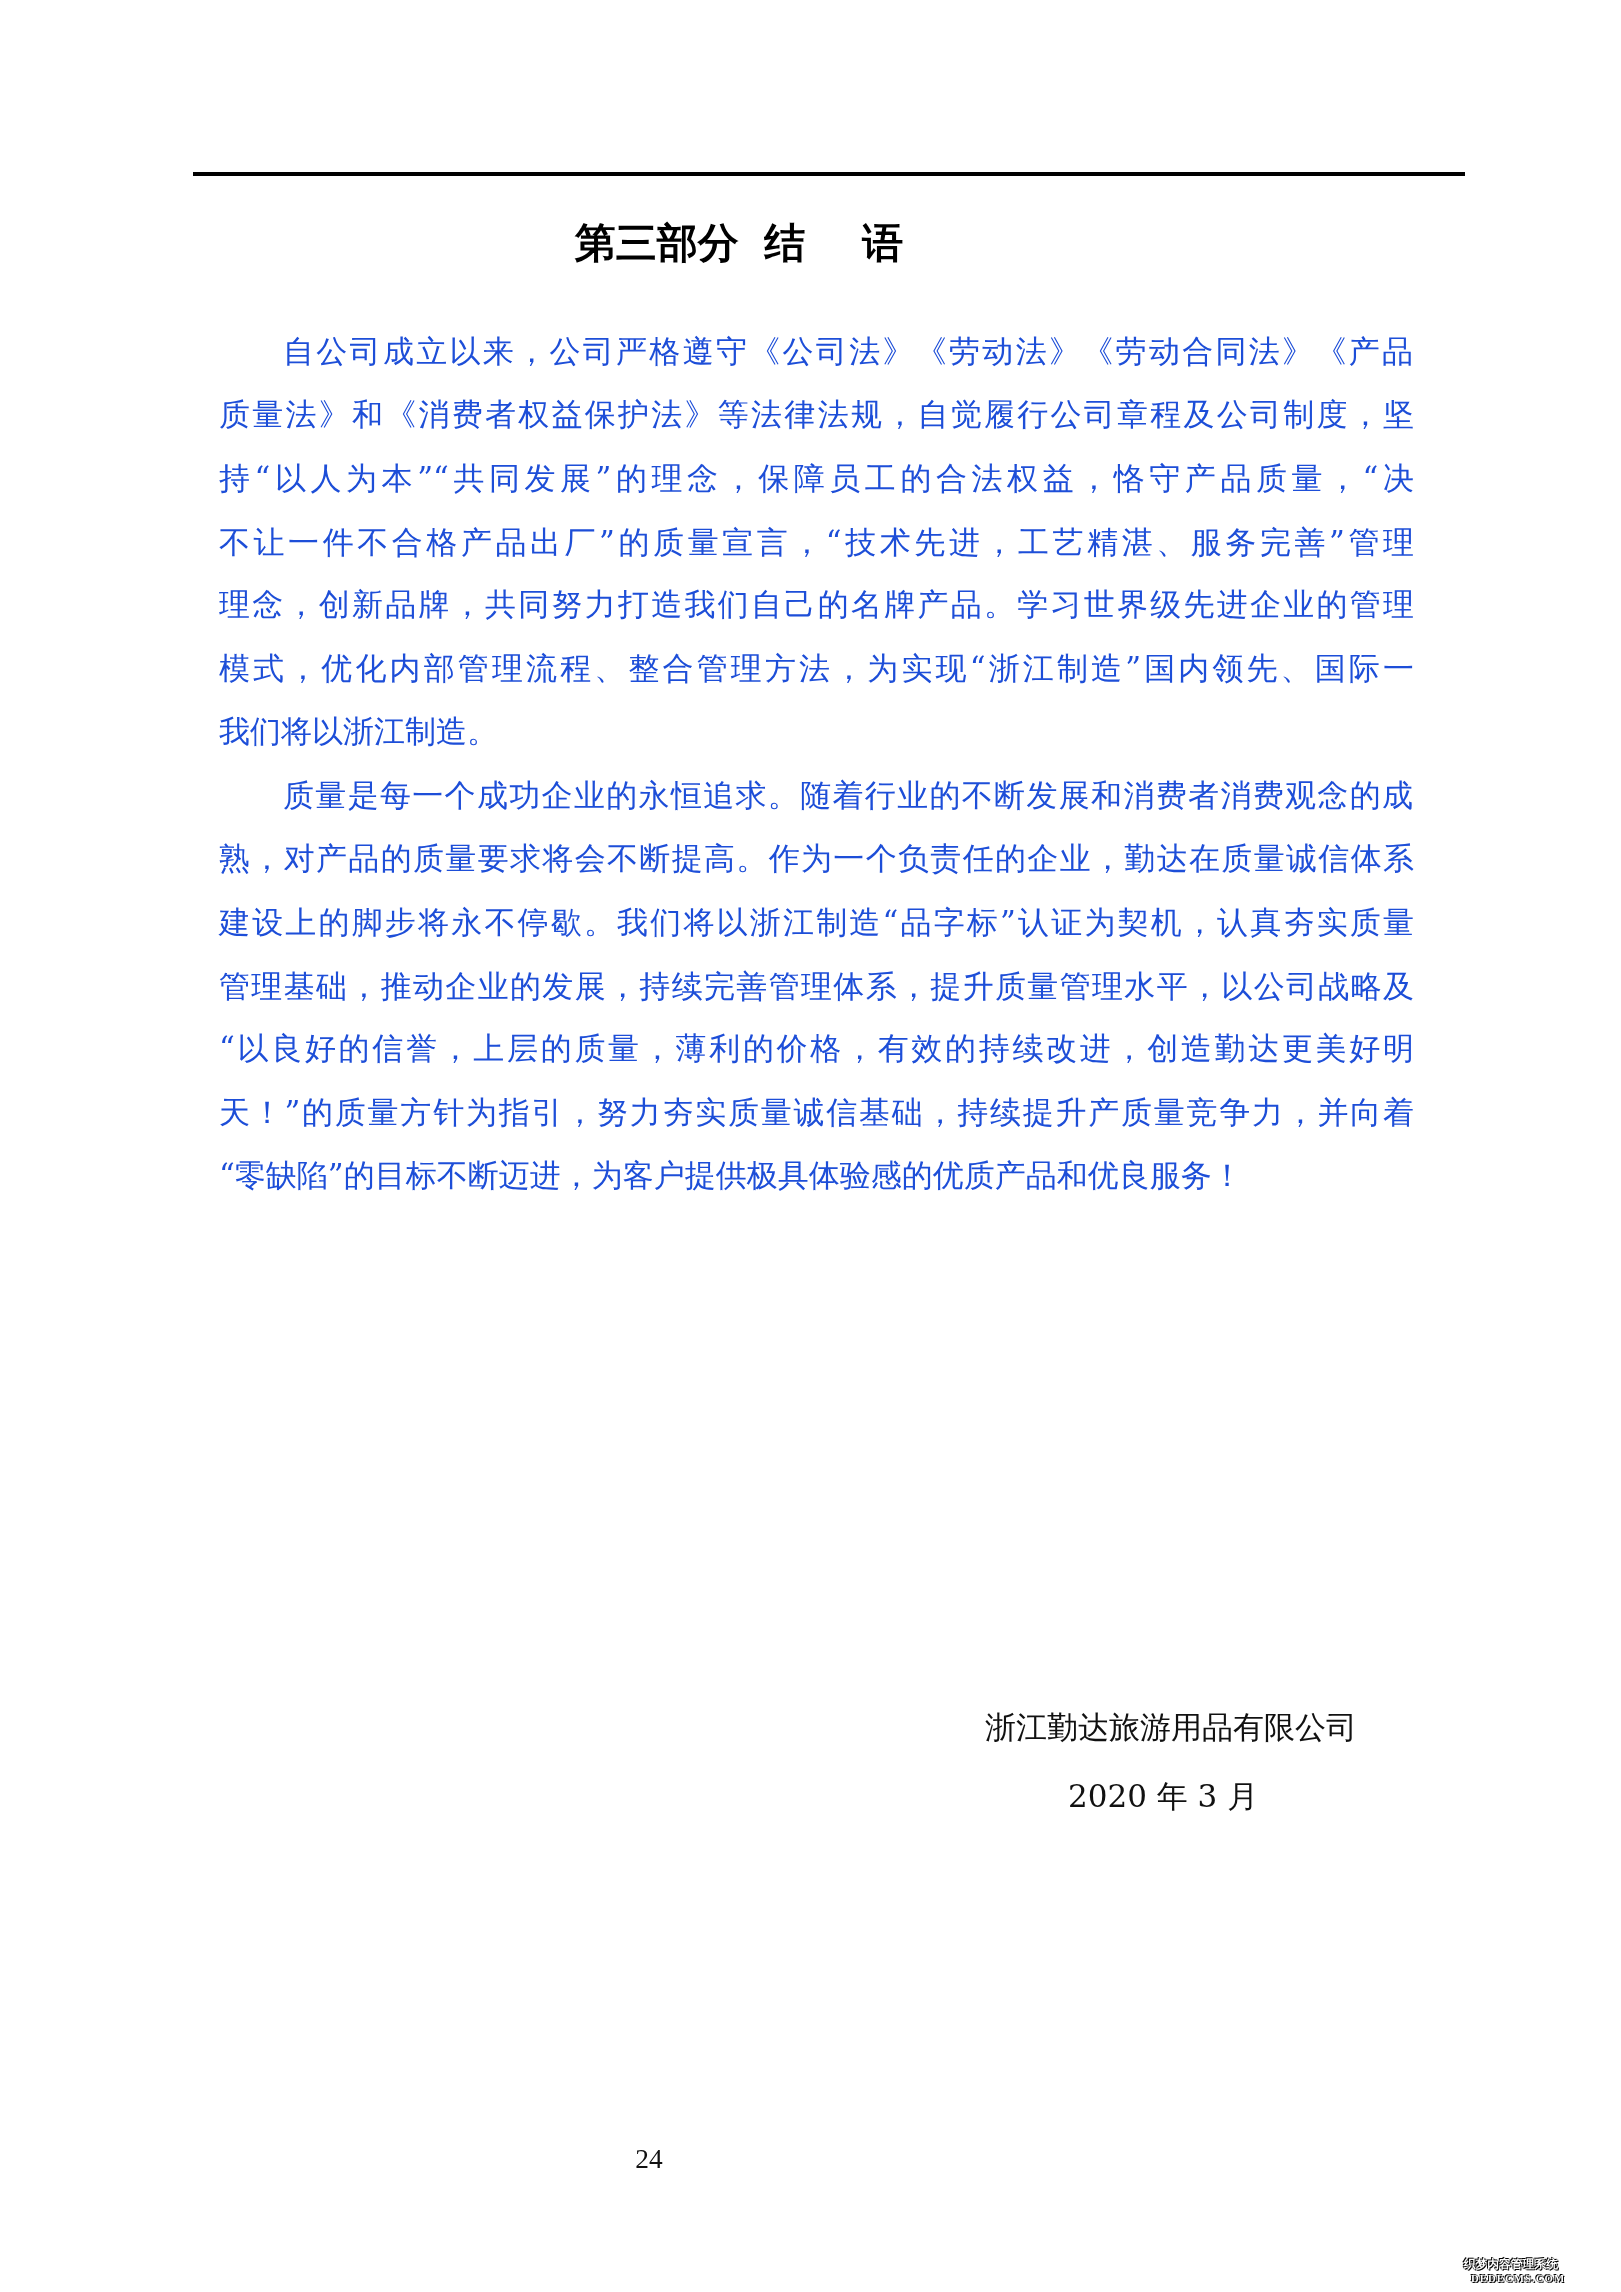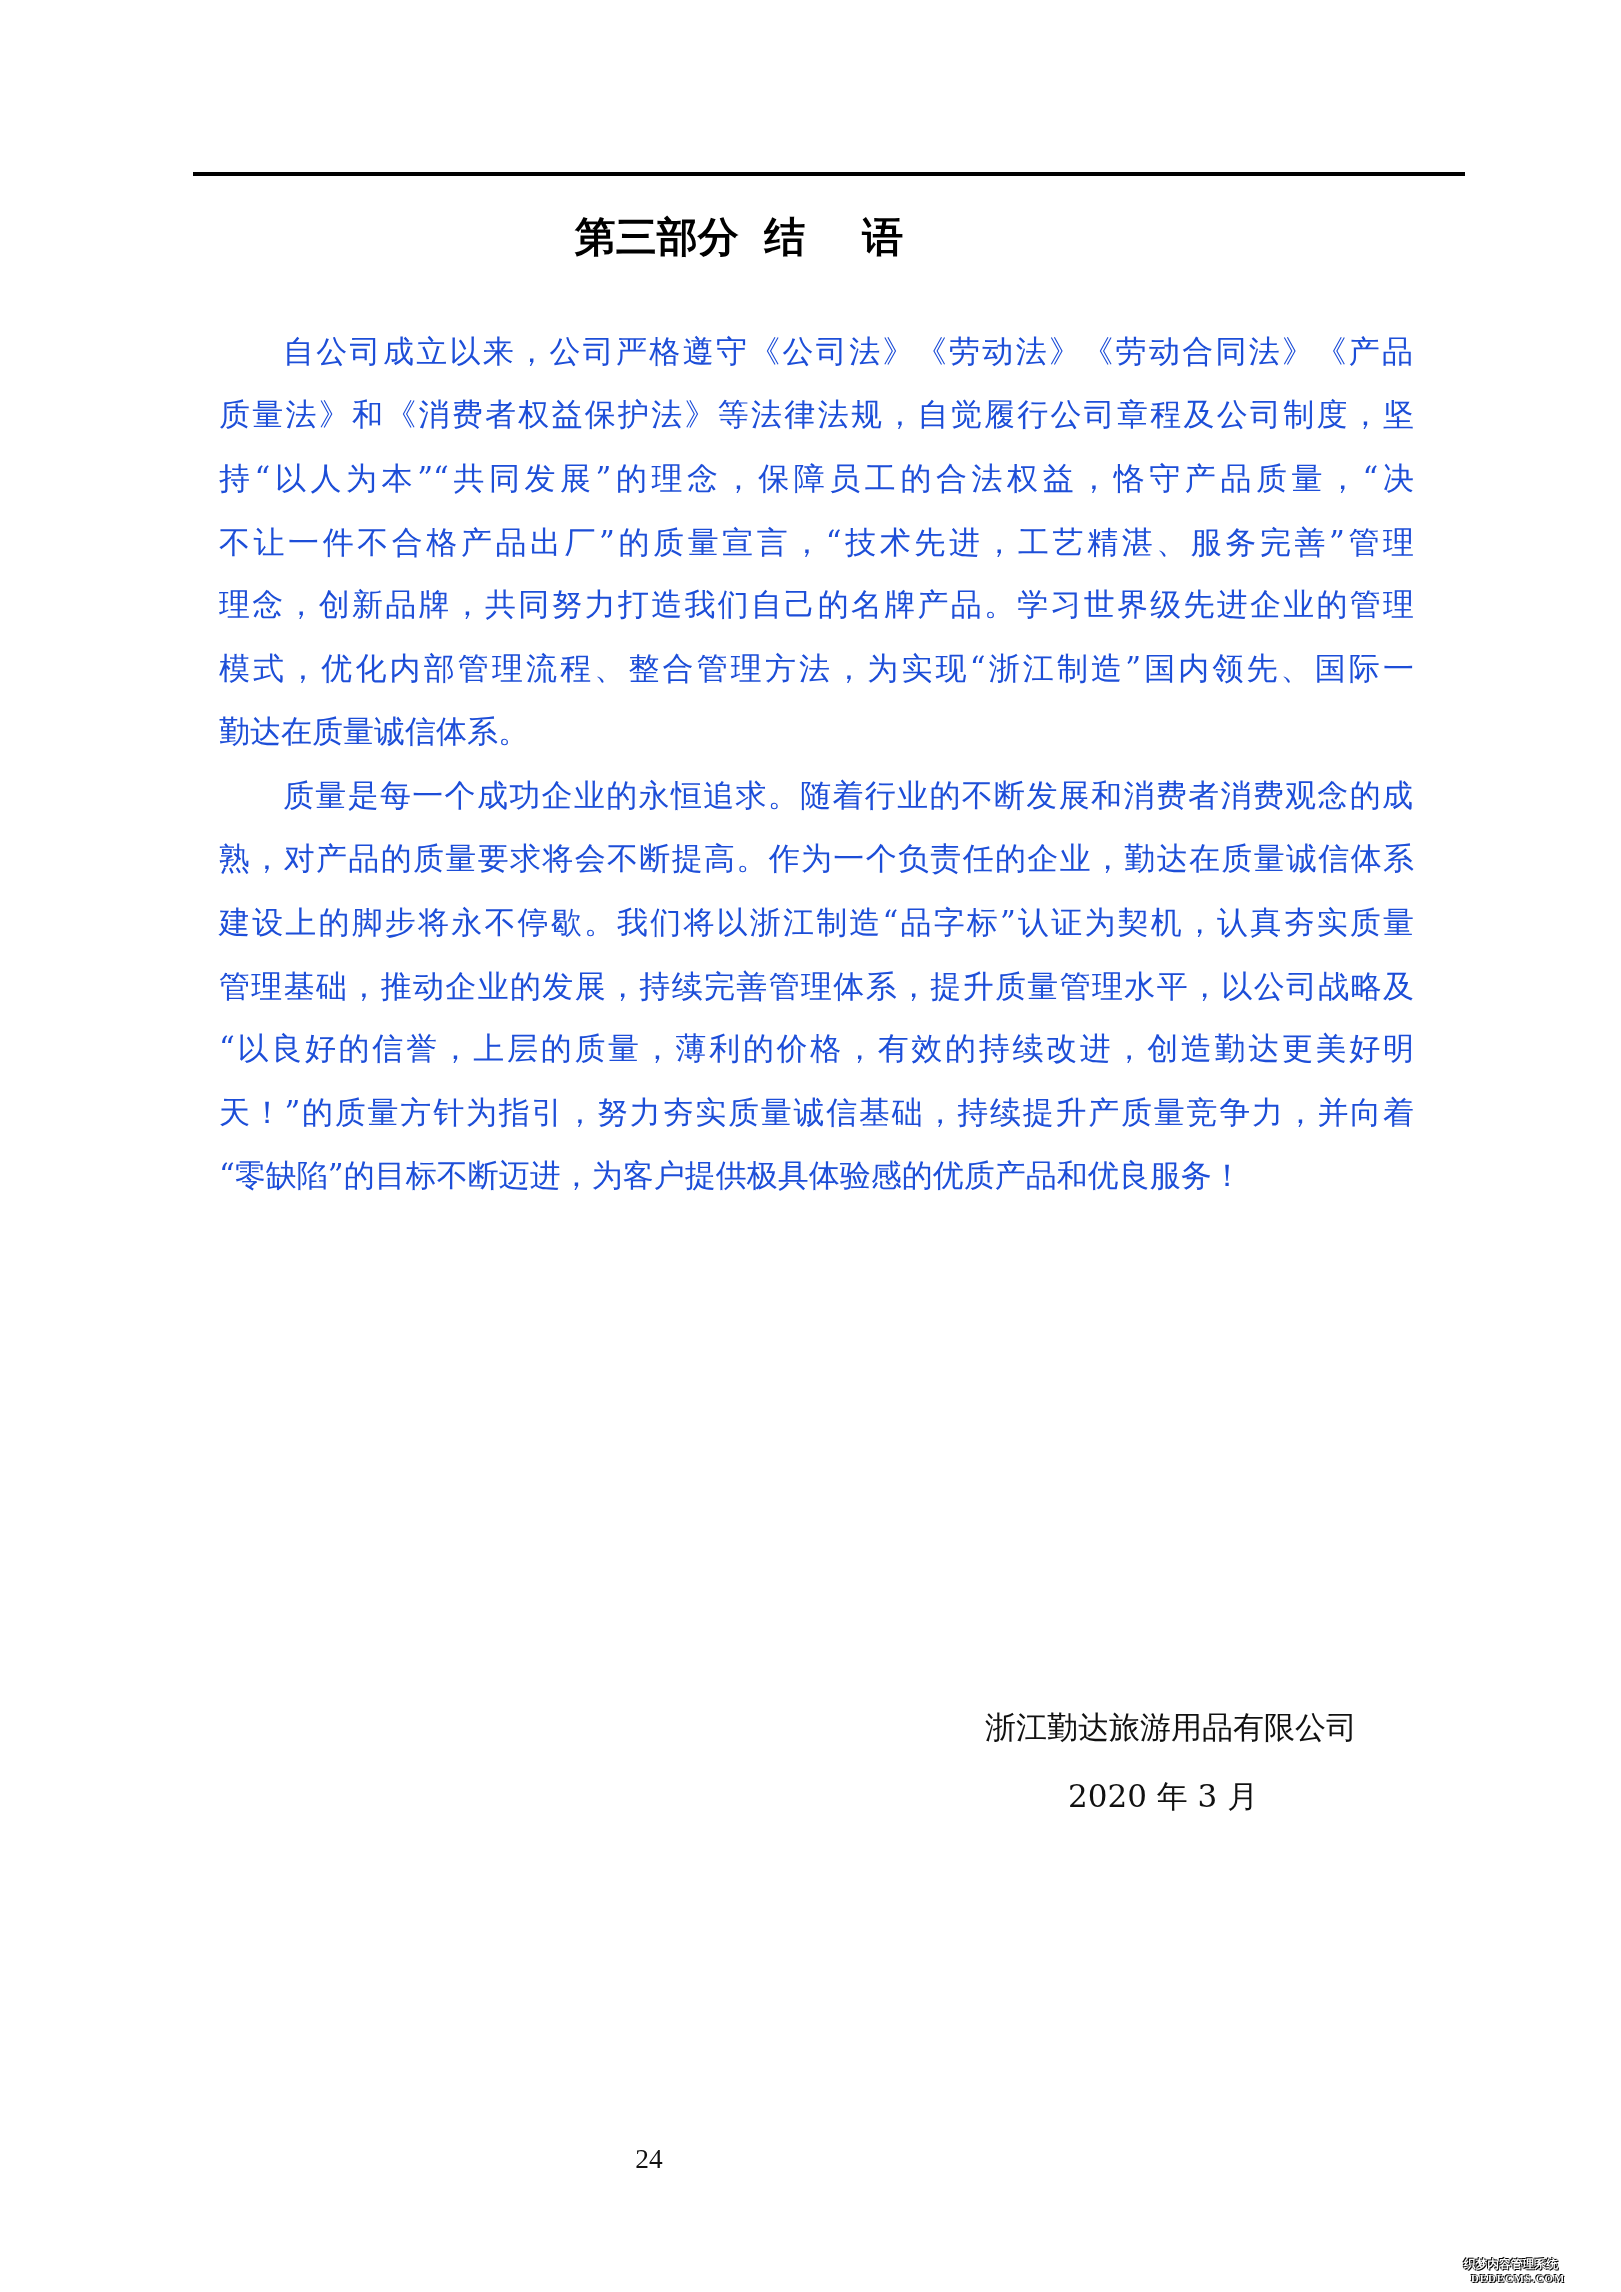--- a/index.html
+++ b/index.html
@@ -1,19 +1,19 @@
 <!DOCTYPE html>
 <html><head>
 <meta charset="utf-8">
 <style>
   html, body { margin: 0; padding: 0; background: #ffffff; }
   body { width: 1621px; height: 2293px; position: relative; overflow: hidden;
          font-family: "DejaVu Serif", "Liberation Serif", serif; color: #111; }
   .rule { position: absolute; left: 193px; top: 172px; width: 1272px; height: 3.9px; background: #000; }
-  .title { position: absolute; left: 0; width: 1478px; top: 210px; height: 55px; text-align: center;
+  .title { position: absolute; left: 0; width: 1478px; top: 216px; height: 55px; text-align: center;
            font-family: "DejaVu Sans", "Liberation Sans", sans-serif; font-weight: bold; font-size: 41px;
            line-height: 55px; color: #000; }
   .title .gap { display: inline-block; width: 39px; }
   .line { position: absolute; left: 219px; width: 1195px; height: 49px; font-size: 31px; line-height: 49px;
           white-space: nowrap; text-align: justify; text-align-last: justify; color: #1d4ed8; }
   .line.last { text-align-last: left; }
   .line.indent { left: 283px; width: 1130px; }
   .sig { position: absolute; font-size: 31px; line-height: 45px; white-space: nowrap; color: #111; margin-left: 27px; }
   .page-num { position: absolute; left: 0; width: 1298px; top: 2143px; text-align: center;
               font-size: 27.4px; line-height: 33px; color: #111;
@@ -31,21 +31,21 @@
 
 <div class="title"><span>第三部分</span><span class="gap" style="width:25.5px"></span><span>结</span><span class="gap" style="width:57px"></span><span>语</span></div>
 
 <div>
   <div class="line indent" style="top:327px">自公司成立以来，公司严格遵守《公司法》《劳动法》《劳动合同法》《产品</div>
   <div class="line" style="top:390px">质量法》和《消费者权益保护法》等法律法规，自觉履行公司章程及公司制度，坚</div>
   <div class="line" style="top:454px">持“以人为本”“共同发展”的理念，保障员工的合法权益，恪守产品质量，“决</div>
   <div class="line" style="top:518px">不让一件不合格产品出厂”的质量宣言，“技术先进，工艺精湛、服务完善”管理</div>
   <div class="line" style="top:580px">理念，创新品牌，共同努力打造我们自己的名牌产品。学习世界级先进企业的管理</div>
   <div class="line" style="top:644px">模式，优化内部管理流程、整合管理方法，为实现“浙江制造”国内领先、国际一</div>
-  <div class="line last" style="top:707px">勤达在质量诚信体系。</div>
+  <div class="line last" style="top:707px">我们将以浙江制造。</div>
 </div>
 
 <div>
   <div class="line indent" style="top:771px">质量是每一个成功企业的永恒追求。随着行业的不断发展和消费者消费观念的成</div>
   <div class="line" style="top:834px">熟，对产品的质量要求将会不断提高。作为一个负责任的企业，勤达在质量诚信体系</div>
   <div class="line" style="top:898px">建设上的脚步将永不停歇。我们将以浙江制造“品字标”认证为契机，认真夯实质量</div>
   <div class="line" style="top:962px">管理基础，推动企业的发展，持续完善管理体系，提升质量管理水平，以公司战略及</div>
   <div class="line" style="top:1024px">“以良好的信誉，上层的质量，薄利的价格，有效的持续改进，创造勤达更美好明</div>
   <div class="line" style="top:1088px">天！”的质量方针为指引，努力夯实质量诚信基础，持续提升产质量竞争力，并向着</div>
   <div class="line last" style="top:1151px">“零缺陷”的目标不断迈进，为客户提供极具体验感的优质产品和优良服务！</div>

